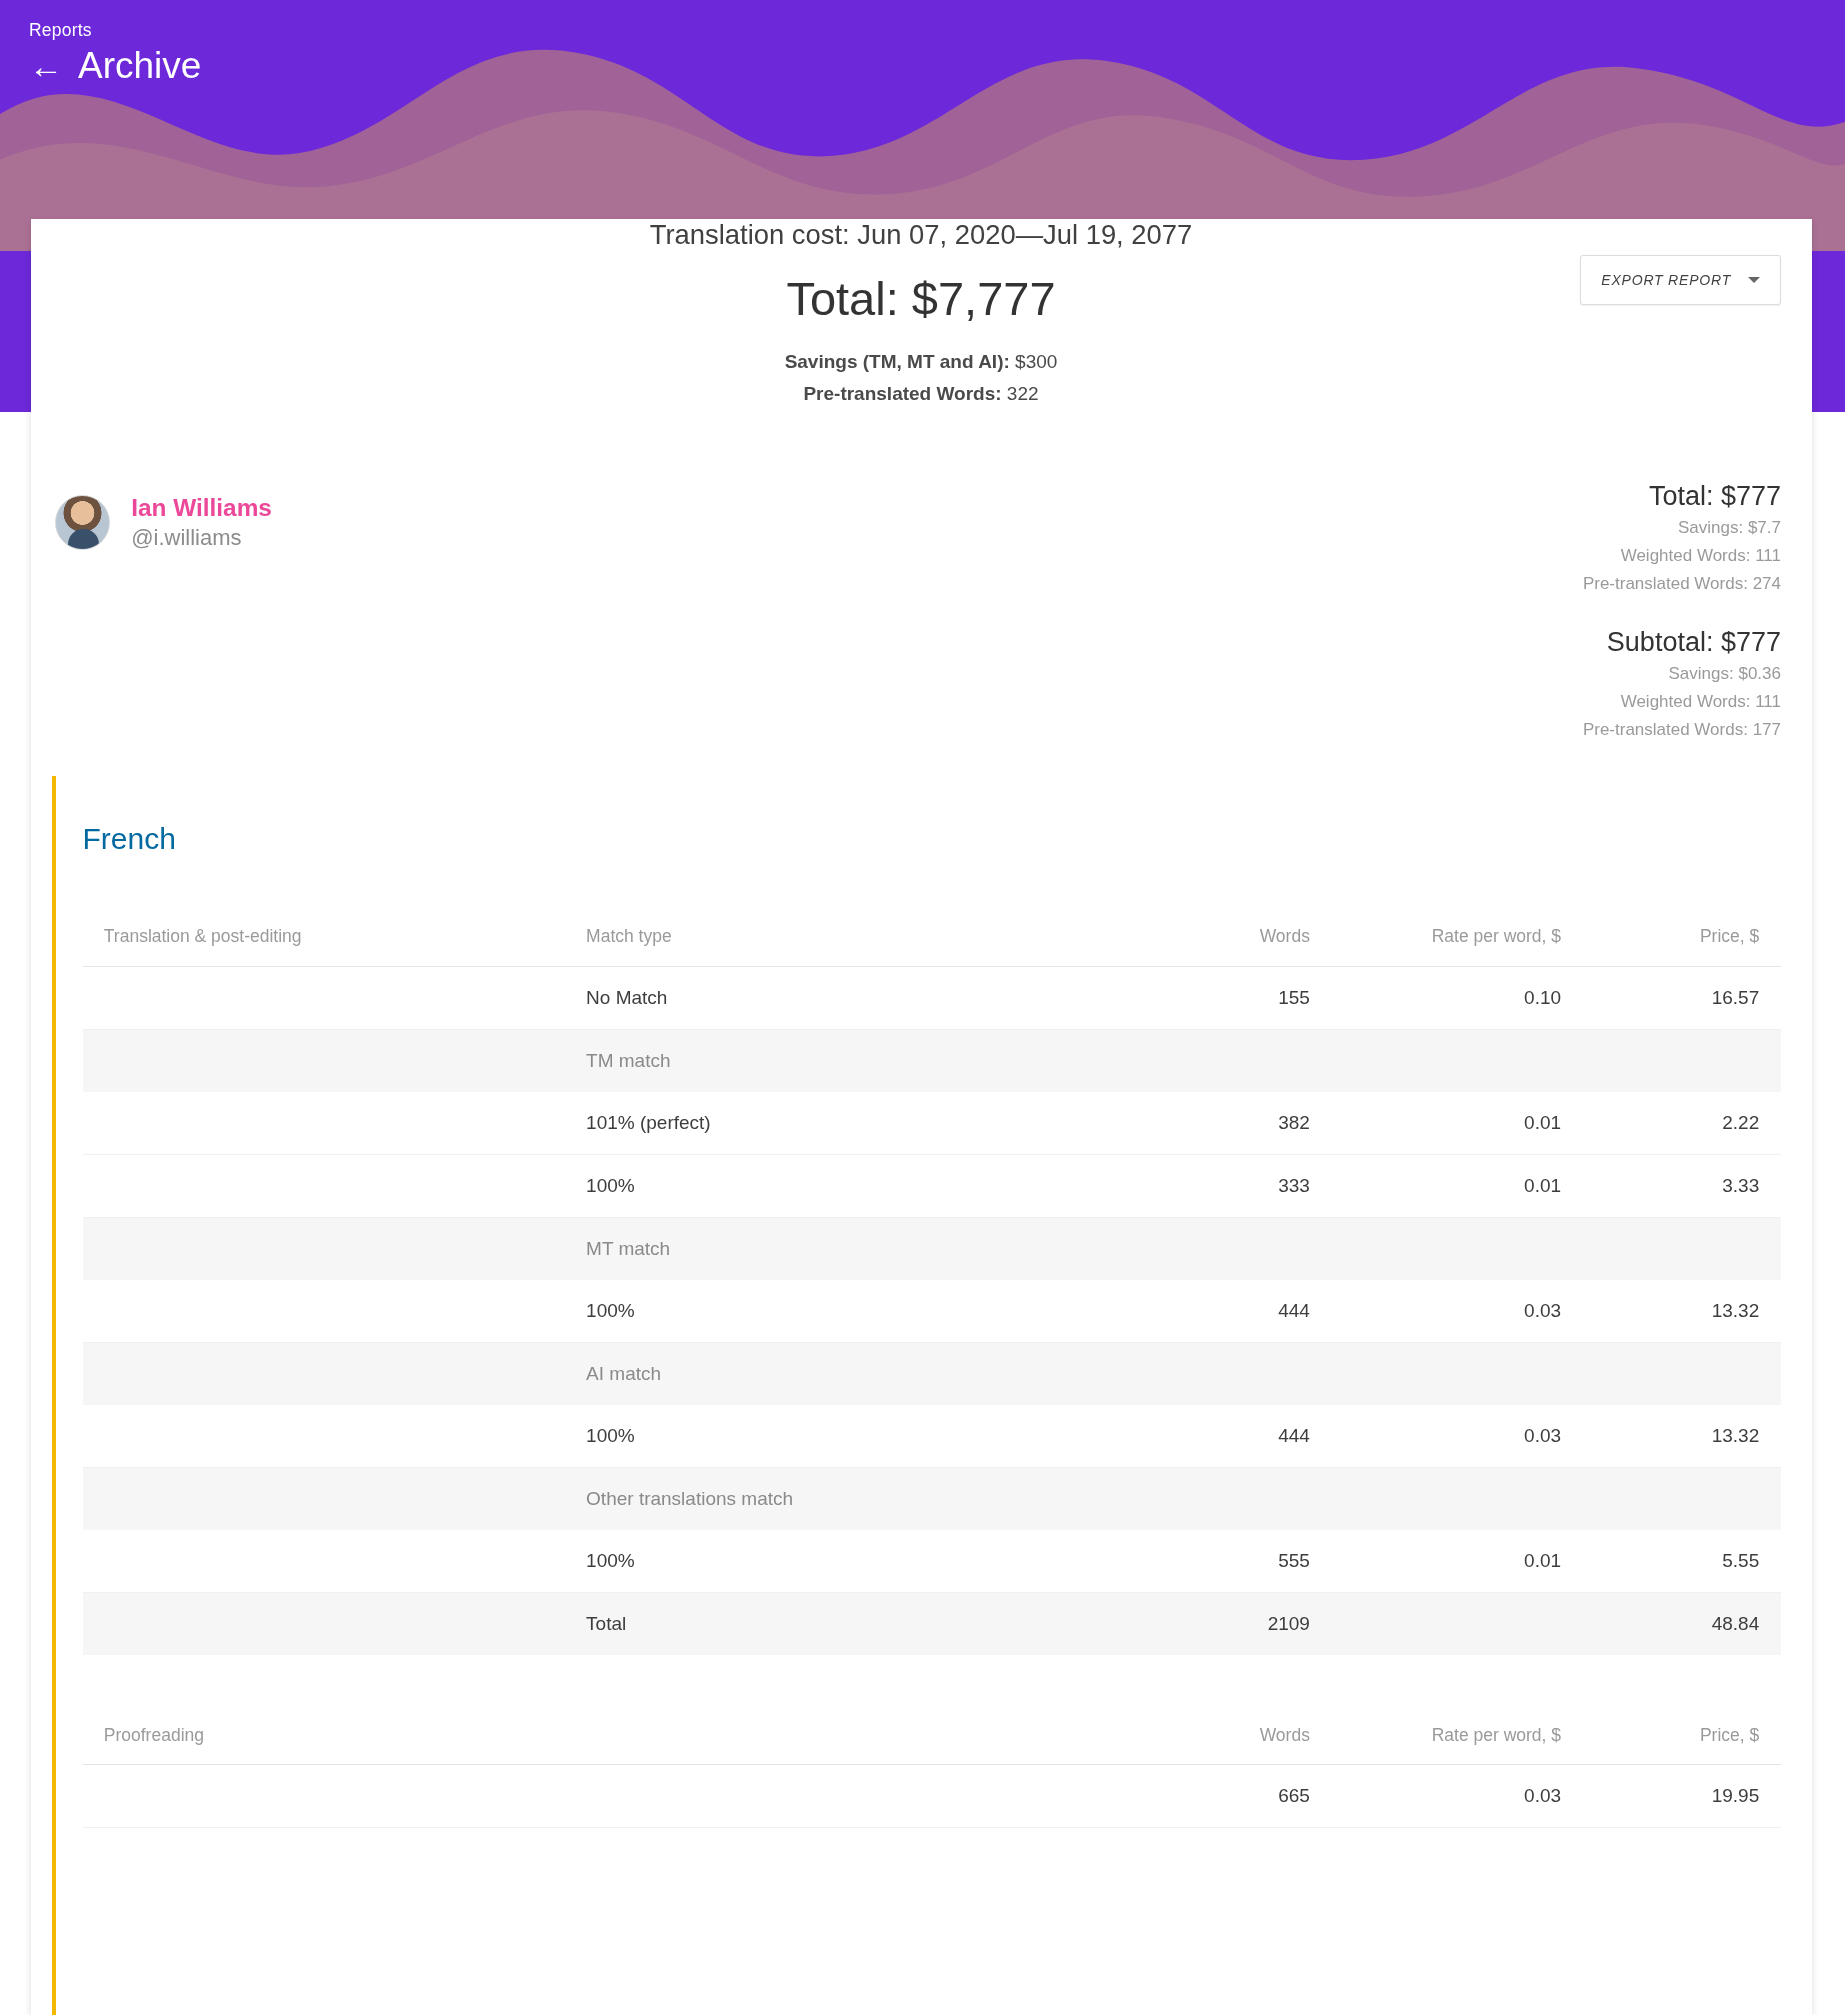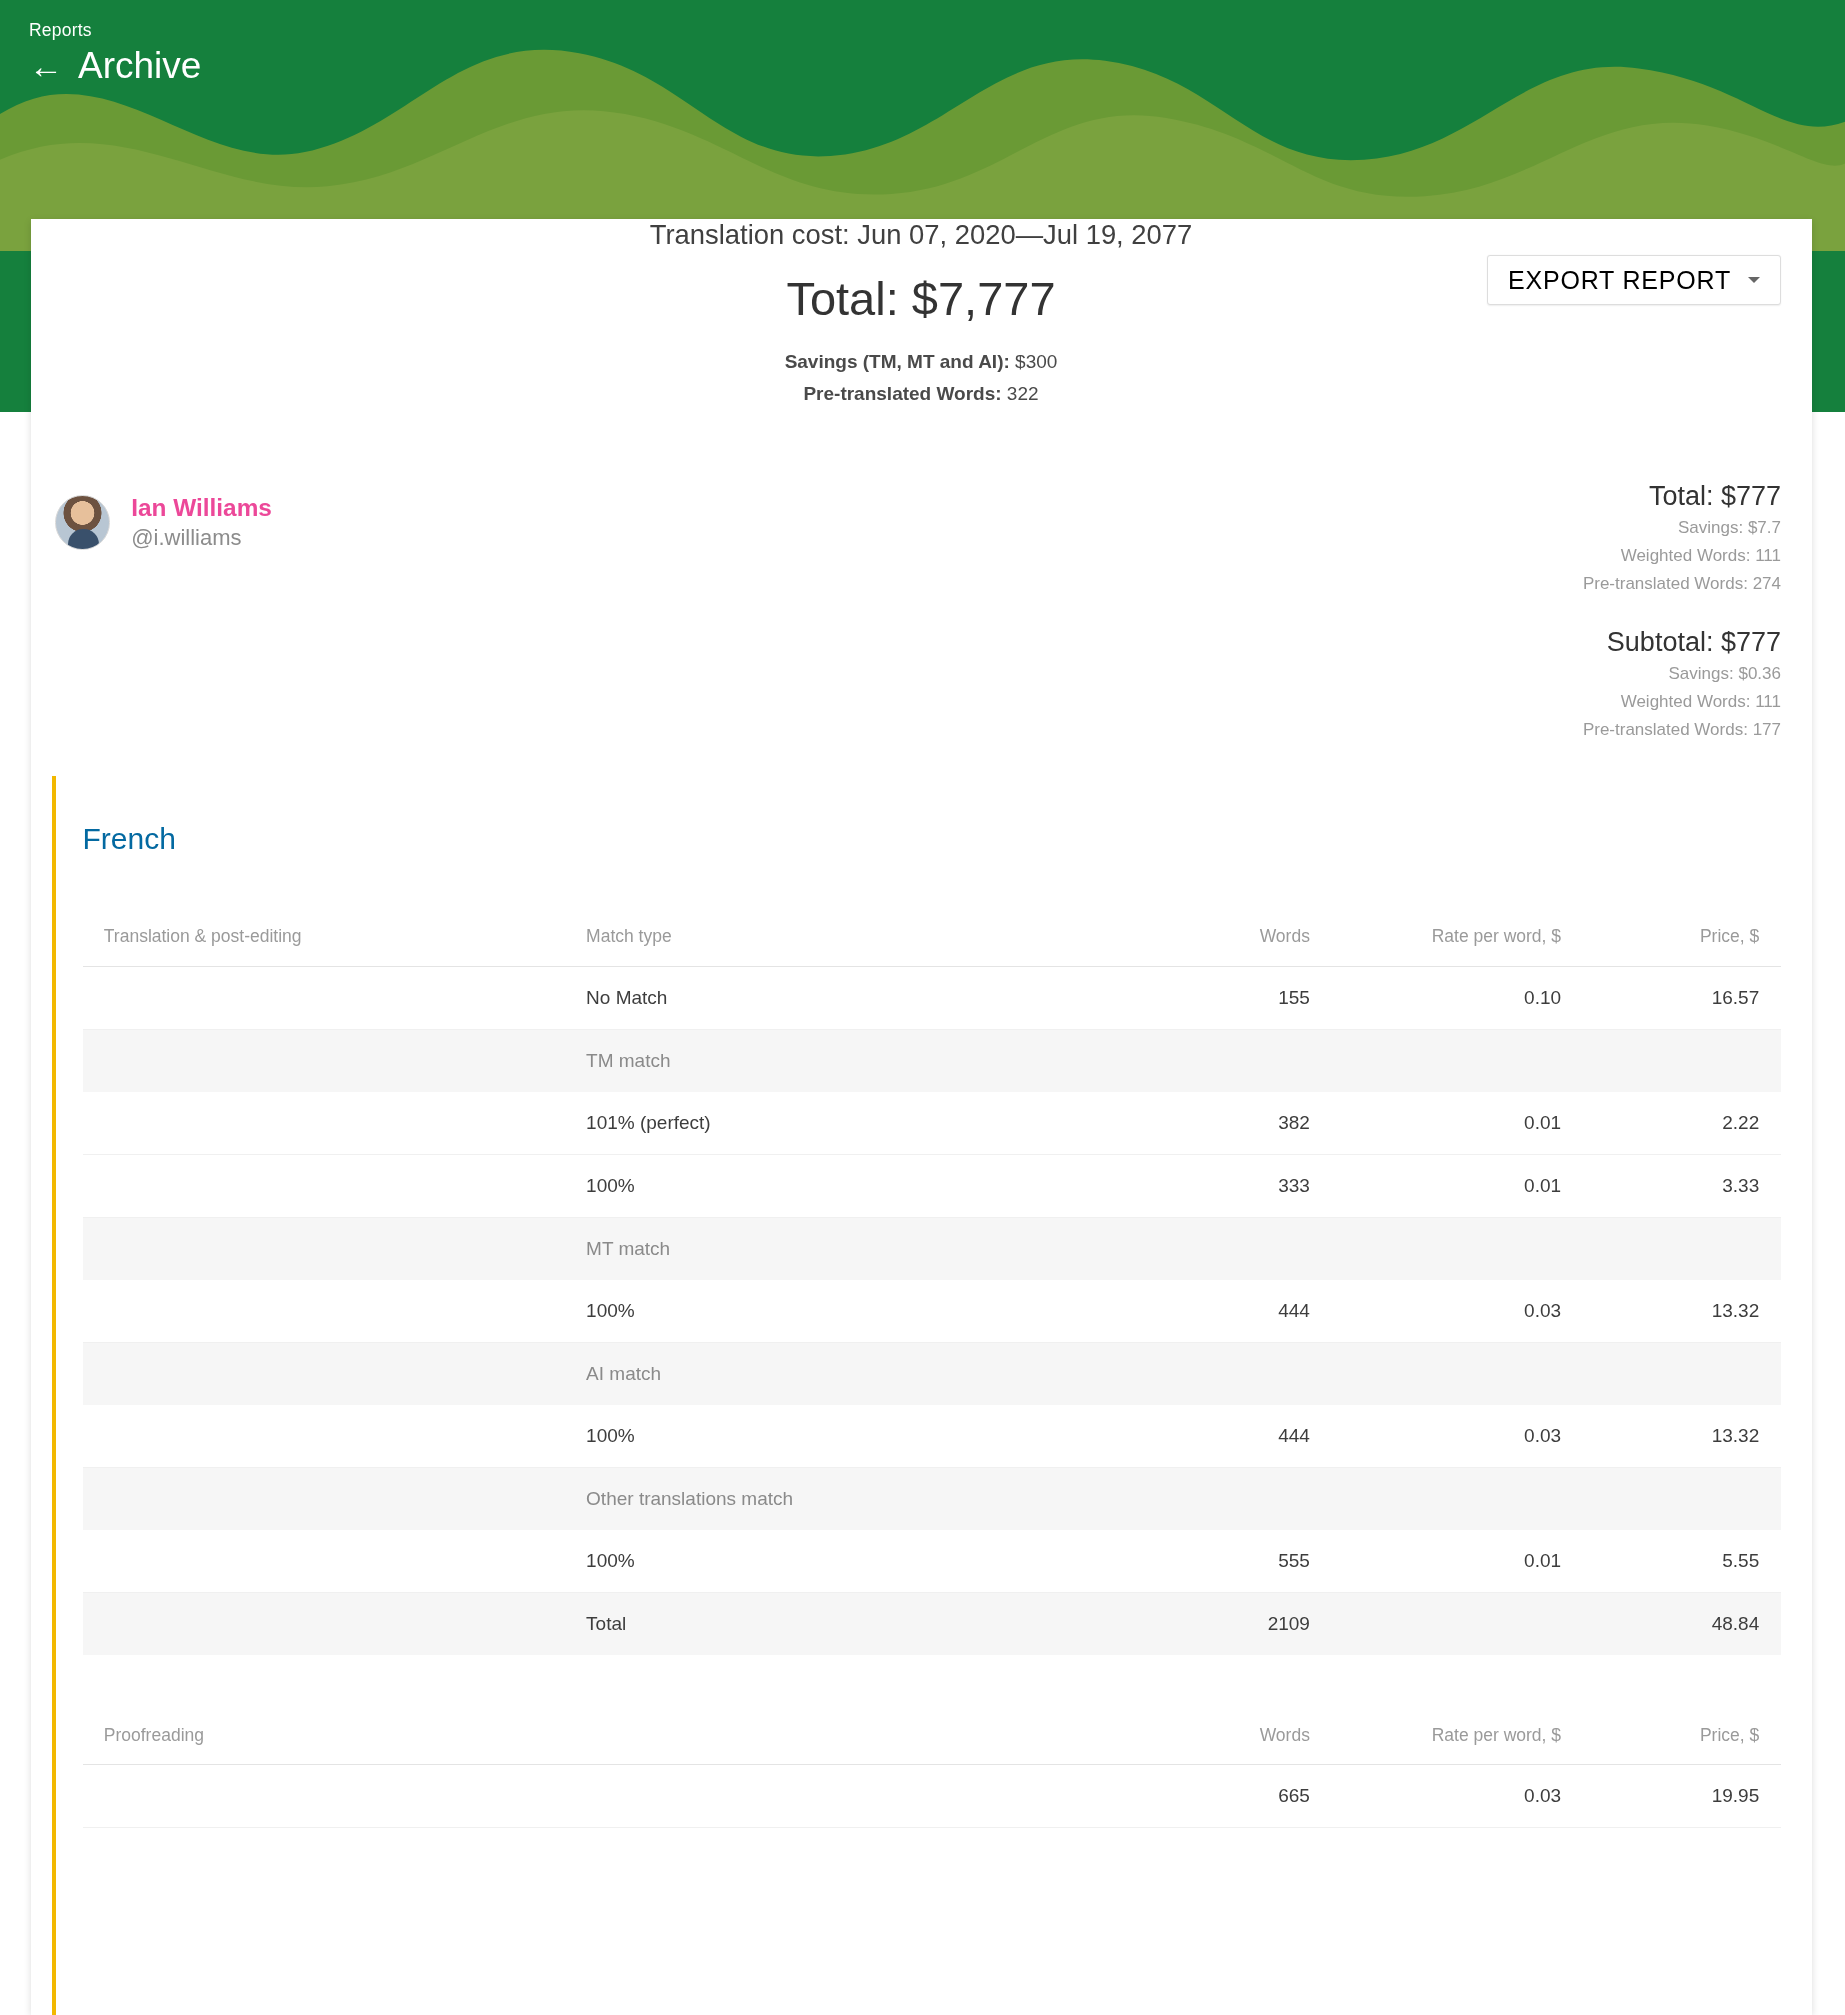--- a/index.html
+++ b/index.html
@@ -16,21 +16,21 @@
     height: 2015px;
     background: #ffffff;
   }
 
   
   .header {
     position: absolute;
     top: 0; left: 0;
     width: 1845px;
     height: 412px;
-    background: #15803d;
+    background: #6d28d9;
     overflow: hidden;
   }
   .header .wave {
     position: absolute;
     left: 0;
     width: 1845px;
     opacity: 0.5;
   }
   .breadcrumb {
     position: absolute;
@@ -85,24 +85,25 @@
     background: #ffffff;
     border: 0.8px solid #dddddd;
     border-radius: 3px;
     display: flex;
     align-items: center;
     gap: 17px;
     cursor: pointer;
     box-shadow: 0 0.8px 1.5px rgba(0,0,0,0.07);
   }
   .export-btn .label {
-    font-size: 25px;
+    font-size: 14px;
     letter-spacing: 0.8px;
-    color: #000000;
+    color: #404040;
     font-weight: 500;
+    font-style: italic;
   }
   .caret {
     width: 0; height: 0;
     border-left: 6.1px solid transparent;
     border-right: 6.1px solid transparent;
     border-top: 6.9px solid #666666;
   }
 
   .summary {
     text-align: center;

